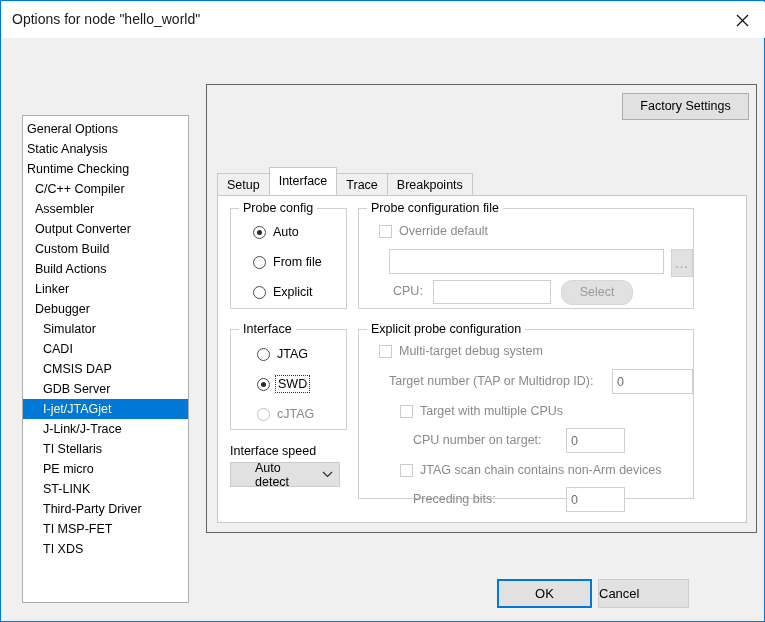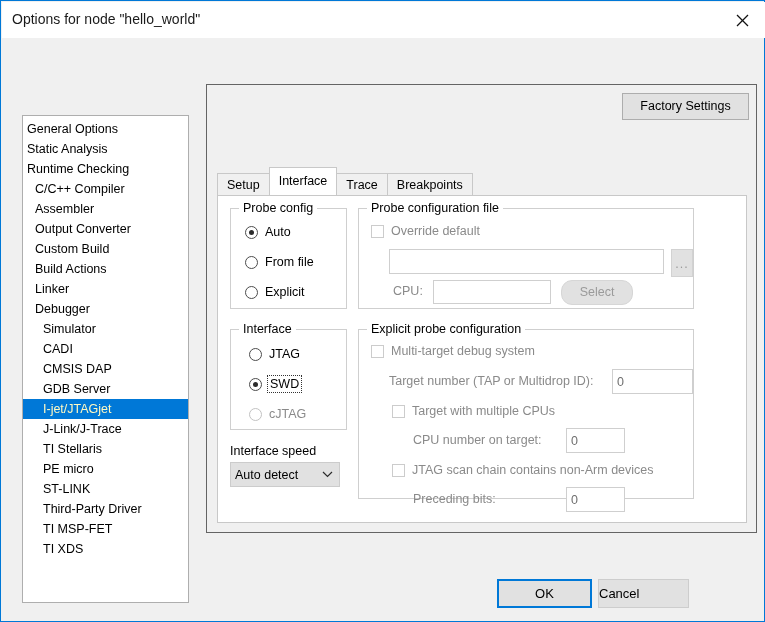--- a/index.html
+++ b/index.html
@@ -161,20 +161,21 @@
     white-space: nowrap;
   }
 
   
   .radio-row, .check-row {
     position: absolute;
     display: flex;
     align-items: center;
     white-space: nowrap;
     cursor: default;
+    margin-left: 8px;
   }
   .radio {
     width: 13px; height: 13px;
     border: 1px solid #4c4c4c;
     border-radius: 50%;
     box-sizing: border-box;
     background: #fff;
     position: relative;
     flex: 0 0 auto;
     margin-right: 7px;
@@ -244,21 +245,21 @@
     width: 110px; height: 25px;
     background: #e1e1e1;
     border: 1px solid #cccccc;
     box-sizing: border-box;
     display: flex;
     align-items: center;
     cursor: default;
   }
   #interface-speed-combo .combo-val {
     font-size: 12.5px;
-    padding-left: 4px;
+    padding-left: 24px;
     flex: 1 1 auto;
   }
   #interface-speed-combo .combo-arrow {
     width: 24px;
     display: flex;
     align-items: center;
     justify-content: center;
   }
 
   

